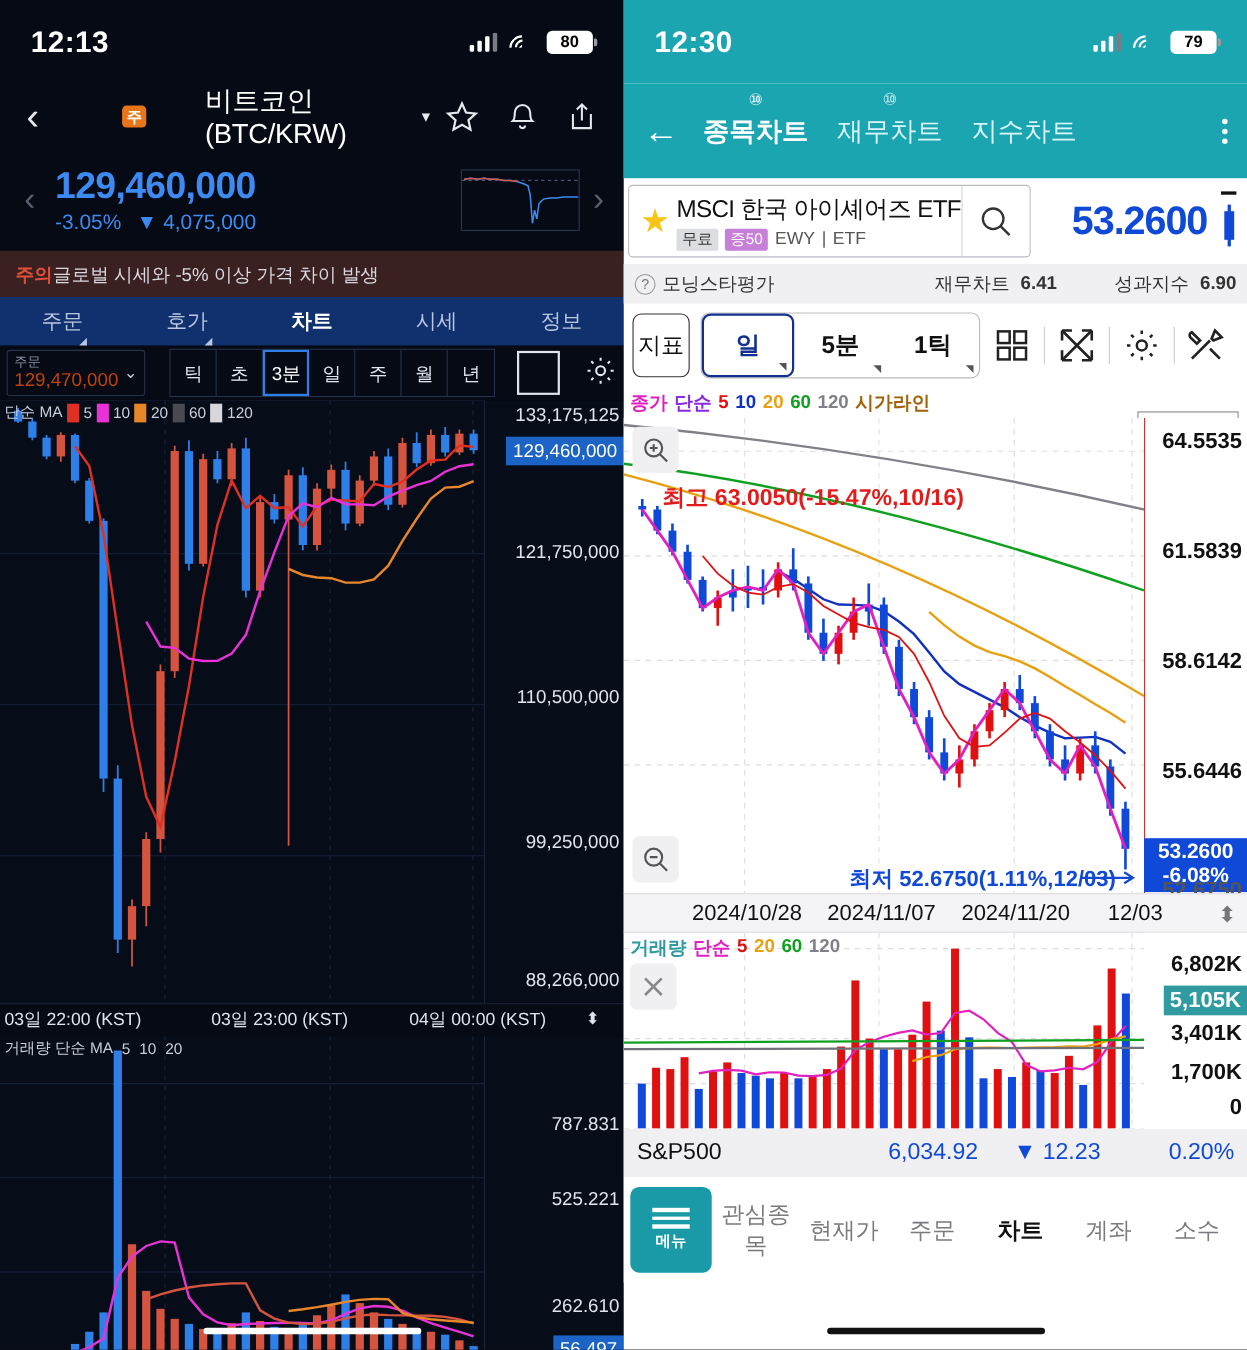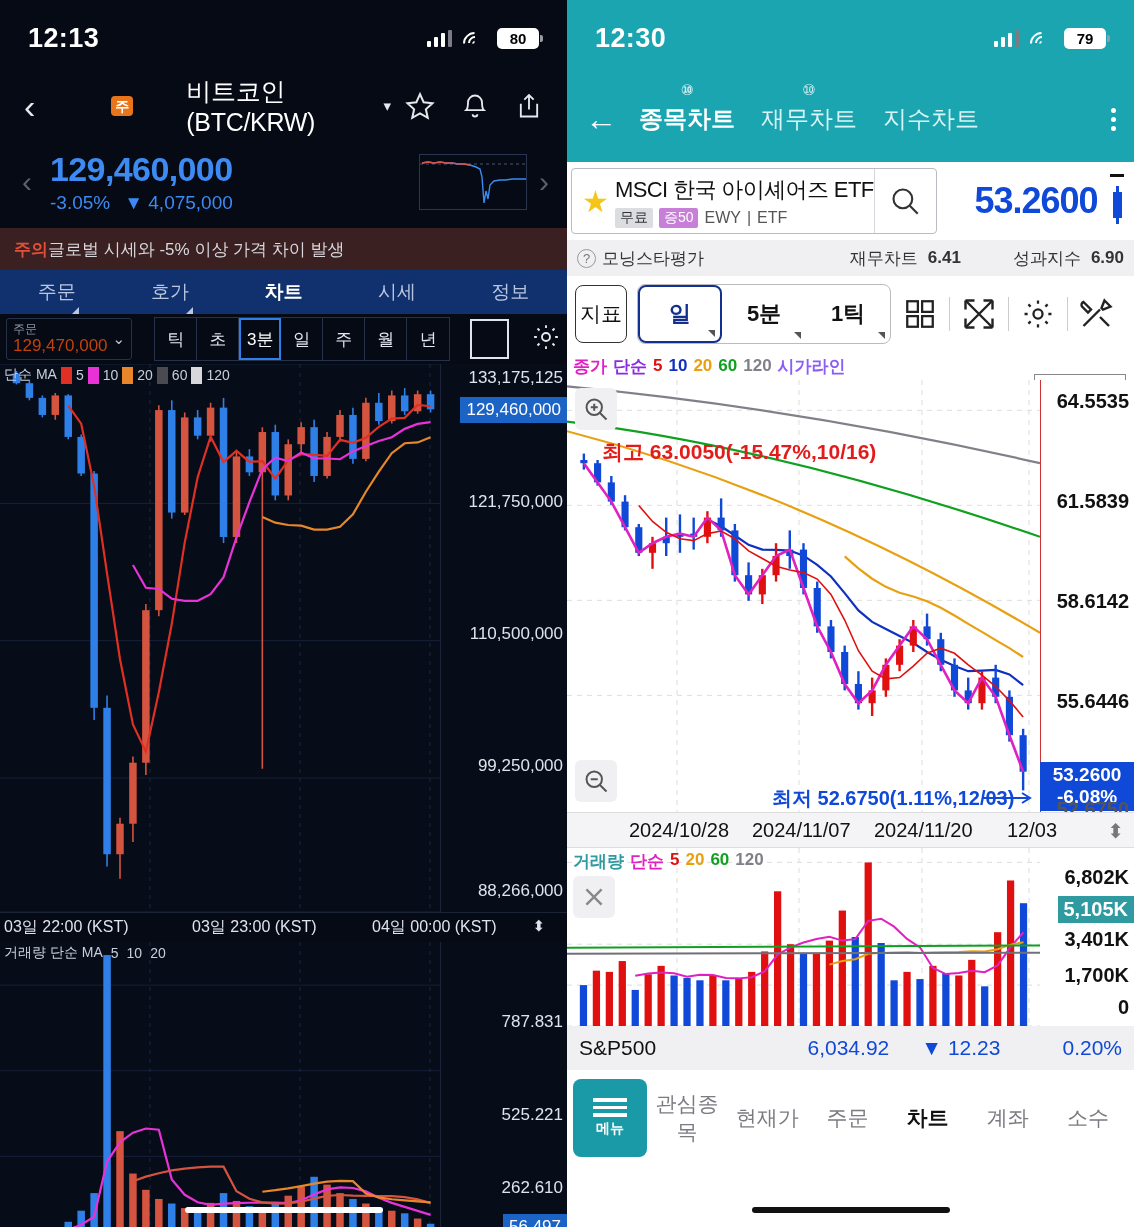--- a/index.html
+++ b/index.html
@@ -463,21 +463,21 @@
           <rect x="400.95294117647063" y="271.30434782608694" width="7.5058823529411764" height="28.69565217391306" fill="#2f7fe8"></rect>
           <rect x="413.89411764705886" y="276.52173913043475" width="7.5058823529411764" height="23.478260869565247" fill="#d4543f"></rect>
           <rect x="426.8352941176471" y="281.7391304347826" width="7.5058823529411764" height="18.260869565217376" fill="#2f7fe8"></rect>
           <path d="M68.23529411764706 287.7391304347826 L81.17647058823529 282.7826086956522 L94.11764705882354 274.69565217391306 L107.05882352941177 219.52173913043478 L120 200.3478260869565 L132.94117647058823 190.69565217391306 L145.88235294117646 186.52173913043478 L158.8235294117647 187.69565217391306 L171.76470588235296 237.3913043478261 L184.7058823529412 252.78260869565216 L197.64705882352942 260.2173913043478 L210.58823529411765 262.82608695652175 L223.52941176470588 261.6521739130435 L236.47058823529412 261.1304347826087 L249.41176470588235 260.7391304347826 L262.3529411764706 260.47826086956525 L275.29411764705884 260.60869565217394 L288.2352941176471 261.1304347826087 L301.1764705882353 258.2608695652174 L314.11764705882354 252.3913043478261 L327.0588235294118 247.43478260869566 L340.00000000000006 245.34782608695653 L352.9411764705883 246 L365.8823529411765 249.3913043478261 L378.82352941176475 255.65217391304347 L391.764705882353 260.8695652173913 L404.7058823529412 264.9130434782609 L417.64705882352945 268.82608695652175 L430.5882352941177 272.8695652173913" stroke="#e832d8" stroke-width="2.2" fill="none"></path>
           <path d="M132.94117647058823 239.2173913043478 L145.88235294117646 234.65217391304347 L158.8235294117647 231.19565217391306 L171.76470588235296 228.45652173913044 L184.7058823529412 226.56521739130437 L197.64705882352942 225.45652173913044 L210.58823529411765 224.67391304347825 L223.52941176470588 224.67391304347825 L236.47058823529412 249.26086956521738 L249.41176470588235 256.7608695652174 L262.3529411764706 260.3478260869565 L275.29411764705884 261.7173913043478 L288.2352941176471 261.39130434782606 L301.1764705882353 259.69565217391306 L314.11764705882354 256.5652173913044 L327.0588235294118 253.95652173913044 L340.00000000000006 252.97826086956522 L352.9411764705883 253.56521739130434 L365.8823529411765 253.82608695652175 L378.82352941176475 254.02173913043478 L391.764705882353 254.1521739130435 L404.7058823529412 255.1304347826087 L417.64705882352945 257.4130434782609 L430.5882352941177 261.1304347826087" stroke="#d4543f" stroke-width="2.2" fill="none"></path>
           <path d="M262.3529411764706 249.7826086956522 L275.29411764705884 248.18478260869566 L288.2352941176471 246.29347826086956 L301.1764705882353 244.07608695652175 L314.11764705882354 241.56521739130434 L327.0588235294118 239.70652173913044 L340.00000000000006 238.82608695652175 L352.9411764705883 239.1195652173913 L365.8823529411765 251.54347826086956 L378.82352941176475 255.39130434782606 L391.764705882353 257.25 L404.7058823529412 258.42391304347825 L417.64705882352945 259.4021739130435 L430.5882352941177 260.4130434782609" stroke="#e8862a" stroke-width="2.2" fill="none"></path>
         </svg>
 
       <div class="l-vaxis">
         <div class="l-ytick" style="top:70px">787.831</div>
-        <div class="l-ytick" style="top:163px">525.221</div>
+        <div class="l-ytick" style="top:138px">525.221</div>
         <div class="l-ytick" style="top:236px">262.610</div>
         <div class="l-ycur" style="top:272px">56.497</div>
       </div>
     </div>
 
     <div class="l-homebar"></div>
   </div>
 
   <div class="right">
 
@@ -602,21 +602,21 @@
     </div>
 
     <div class="r-legend">
       <span style="color:#e020c0">종가</span>
       <span style="color:#8a2be2">단순</span>
       <span style="color:#e01010">5</span>
       <span style="color:#1030c0">10</span>
       <span style="color:#e8a010">20</span>
       <span style="color:#10a020">60</span>
       <span style="color:#808088">120</span>
-      <span style="color:#8b5cf6">시가라인</span>
+      <span style="color:#a16207">시가라인</span>
     </div>
     <div class="r-34">34</div>
 
     <div class="r-chart">
       <div class="r-zoom" style="top:8px">
         <svg width="28" height="28" viewBox="0 0 24 24" fill="none" stroke="#555" stroke-width="1.7">
             <circle cx="10.5" cy="10.5" r="6.6"></circle>
             <path d="M15.4 15.4 21 21M10.5 7.5v6M7.5 10.5h6"></path>
           </svg>
       </div>

